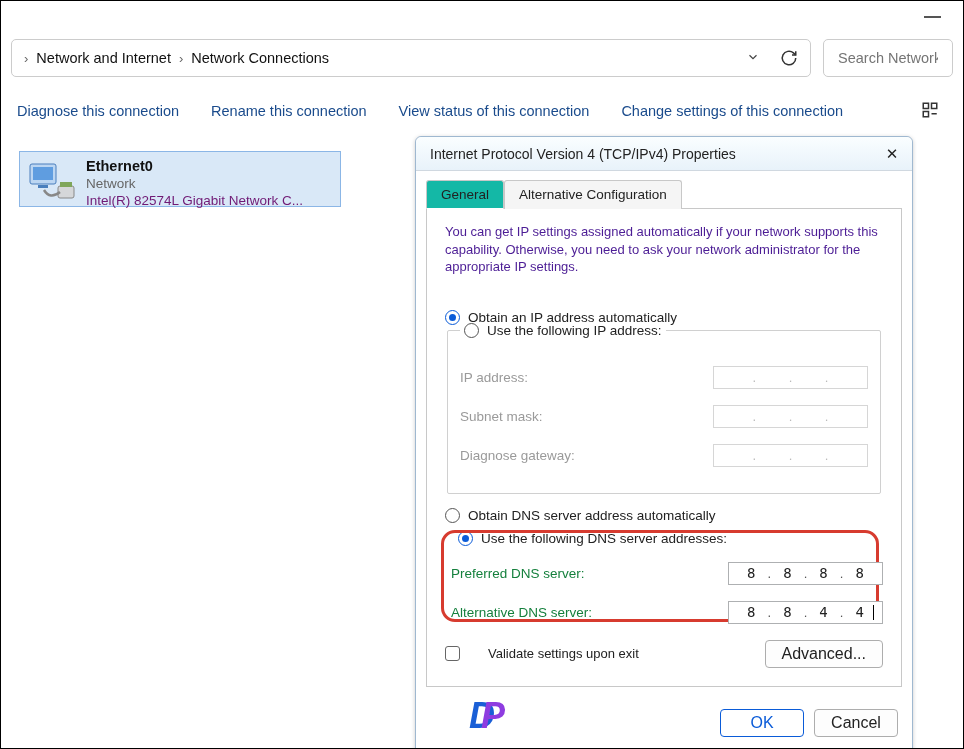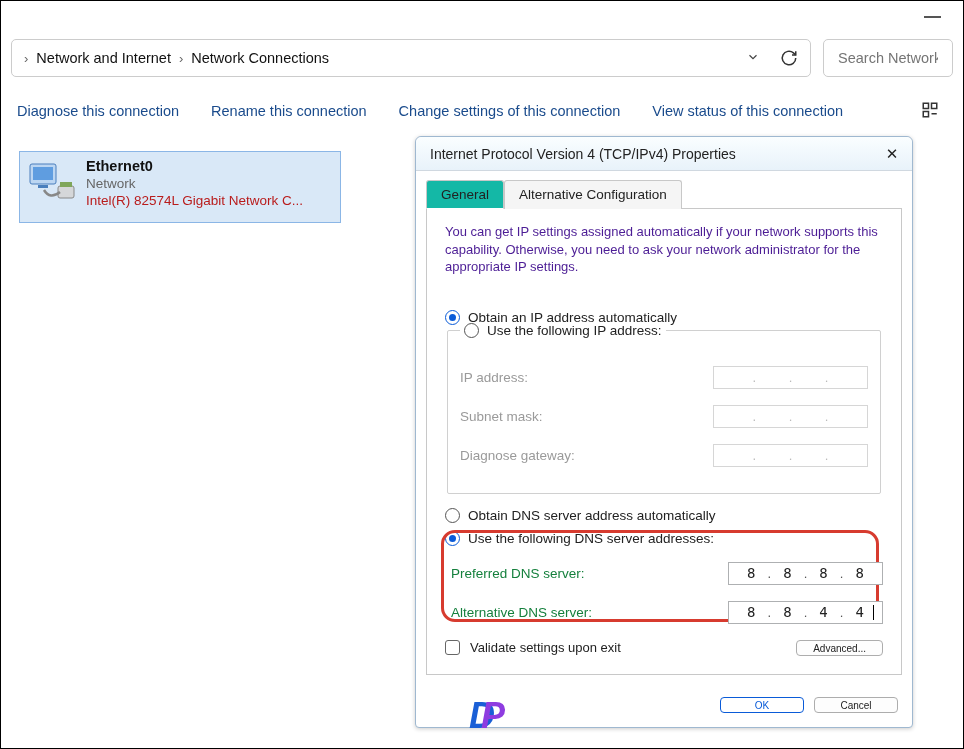--- a/index.html
+++ b/index.html
@@ -16,25 +16,25 @@
   .addr-down { color:#555; font-size:14px; margin-right:12px;}
   .refresh { width:18px; height:18px; }
   .search-box { flex:1; height:38px; border:1px solid #ccc; border-radius:5px; display:flex; align-items:center; padding:0 12px;}
   .search-box input { border:none; outline:none; font-size:14.5px; color:#999; background:transparent; width:100%;}
   
   .toolbar { display:flex; align-items:flex-end; padding:8px 24px 14px 16px; gap:32px;}
   .toolbar-link { color:#1a4b8c; font-size:14.5px; cursor:pointer;}
   .toolbar-right { margin-left:auto; display:flex; align-items:center;}
   .grid-icon { width:18px; height:18px; }
   
-  .adapter { position:absolute; left:18px; top:150px; width:322px; height:72px; border:1px solid #8bb6e6; background:#d9e8f7; display:flex; align-items:flex-start; padding:6px 8px; gap:10px;}
+  .adapter { position:absolute; left:18px; top:150px; width:322px; height:56px; border:1px solid #8bb6e6; background:#d9e8f7; display:flex; align-items:flex-start; padding:6px 8px; gap:10px;}
   .adapter-icon { width:48px; height:42px; margin-top:4px;}
   .adapter-text .title { font-size:14.5px; font-weight:600; color:#111;}
   .adapter-text .subtitle { font-size:13.5px; color:#666; margin-top:2px;}
-  .adapter-text .detail { font-size:13.5px; color:#b91c1c; margin-top:2px; white-space:nowrap;}
+  .adapter-text .detail { font-size:13.5px; color:#701a75; margin-top:2px; white-space:nowrap;}
 
   
   .dialog { position:absolute; left:414px; top:135px; width:498px; border:1px solid #9fb8d0; border-radius:6px 6px 4px 4px; background:#fff; box-shadow:0 1px 4px rgba(0,0,0,0.2);}
   .dlg-title { height:34px; background:linear-gradient(#fafeff,#e8f2fa); display:flex; align-items:center; padding:0 10px 0 14px; font-size:14px; color:#222; border-bottom:1px solid #d0d8e0; border-radius:6px 6px 0 0;}
   .dlg-title .close { margin-left:auto; font-size:15px; color:#222; cursor:pointer; width:20px; text-align:center;}
   .dlg-body { padding:8px 10px 12px 10px;}
   .tabstrip { display:flex; border-bottom:1px solid #c8c8c8;}
   .tab { padding:6px 14px; font-size:13.5px; border:1px solid #c8c8c8; border-bottom:none; background:#f1f1f1; position:relative; top:1px; cursor:pointer;}
   .tab.active { background:#14b8a6; border-bottom:1px solid #fff; border-radius:3px 3px 0 0;}
   .tab.inactive { border-radius:3px 3px 0 0; background:#f5f5f5;}
@@ -50,24 +50,24 @@
   .field-label { font-size:13.5px; color:#9a9a9a;}
   .field-label.active { color:#15803d;}
   .ip-box { width:155px; height:23px; border:1px solid #aeb0b2; background:#fff; display:flex; align-items:center; justify-content:space-evenly; font-size:13px; padding:0 6px; position:relative;}
   .ip-box.disabled { background:#fff; color:#bbb; border-color:#d6d6d6;}
   .ip-box .dot { color:#555;}
   .ip-box.disabled .dot { color:#bbb;}
   .ip-box .oct { width:22px; text-align:center; font-family:Consolas, monospace; font-size:14px;}
   .ip-box .cursor { position:absolute; right:8px; width:1px; height:15px; background:#000;}
   .dns-section { position:relative; margin-top:14px;}
   .highlight-box { position:absolute; left:-4px; top:22px; width:438px; height:92px; border:3px solid #d73b2f; border-radius:14px; pointer-events:none;}
-  .bottom-row { display:flex; align-items:center; gap:10px;}
+  .bottom-row { display:flex; align-items:center; gap:28px;}
   .checkbox { width:15px; height:15px; border:1.5px solid #666; border-radius:3px; background:#fff;}
   .advanced-btn { margin-left:auto; }
-  .btn { height:16px; padding:0 16px; border:1px solid #adadad; border-radius:4px; background:#fdfdfd; font-size:10px; cursor:pointer; display:inline-flex; align-items:center;}
+  .btn { height:28px; padding:0 16px; border:1px solid #adadad; border-radius:4px; background:#fdfdfd; font-size:16px; cursor:pointer; display:inline-flex; align-items:center;}
   .btn.primary { border:1px solid #0a5bd8; color:#0a5bd8; background:#fff;}
   .dlg-buttons { display:flex; gap:10px; justify-content:flex-end; padding:10px 14px 14px 14px;}
   .dlg-buttons .btn { width:84px; justify-content:center;}
   .logo { position:absolute; left:468px; top:694px; font-size:36px; font-weight:800; font-style:italic;}
   .logo .pd { color:#1a5fd6;}
   .logo .pp { color:#8e3ce0; position:relative; left:-14px;}
 </style>
 </head>
 <body>
 
@@ -95,22 +95,22 @@
     </span>
   </div>
   <div class="search-box">
     <input placeholder="Search Network Con" style="">
   </div>
 </div>
 
 <div class="toolbar">
   <span class="toolbar-link">Diagnose this connection</span>
   <span class="toolbar-link">Rename this connection</span>
+  <span class="toolbar-link">View status of this connection</span>
   <span class="toolbar-link">Change settings of this connection</span>
-  <span class="toolbar-link">View status of this connection</span>
   <span class="toolbar-right">
     <span class="grid-icon">
       <svg width="18" height="18" viewBox="0 0 24 24" fill="none" stroke="#333" stroke-width="2">
         <rect x="3" y="3" width="7" height="7"></rect>
           <rect x="14" y="3" width="7" height="7"></rect>
         <rect x="3" y="14" width="7" height="7"></rect>
           <line x1="14" y1="17" x2="21" y2="17"></line>
       </svg>
     </span>
   </span>
@@ -183,21 +183,21 @@
             </span>
         </div>
       </fieldset>
 
       <div class="dns-section">
         <div class="radio-row">
           <span class="radio"></span>
           <span>Obtain DNS server address automatically</span>
         </div>
         <div class="highlight-box"></div>
-        <div class="radio-row" style="margin-top:8px;">
+        <div class="radio-row" style="margin-top:8px;margin-left:13px;">
           <span class="radio checked"></span>
           <span>Use the following DNS server addresses:</span>
         </div>
         <div class="field-row" style="padding-left:6px;">
           <span class="field-label active">Preferred DNS server:</span>
           <span class="ip-box">
             <span class="oct">8</span>
               <span class="dot">.</span>
             <span class="oct">8</span>
               <span class="dot">.</span>

